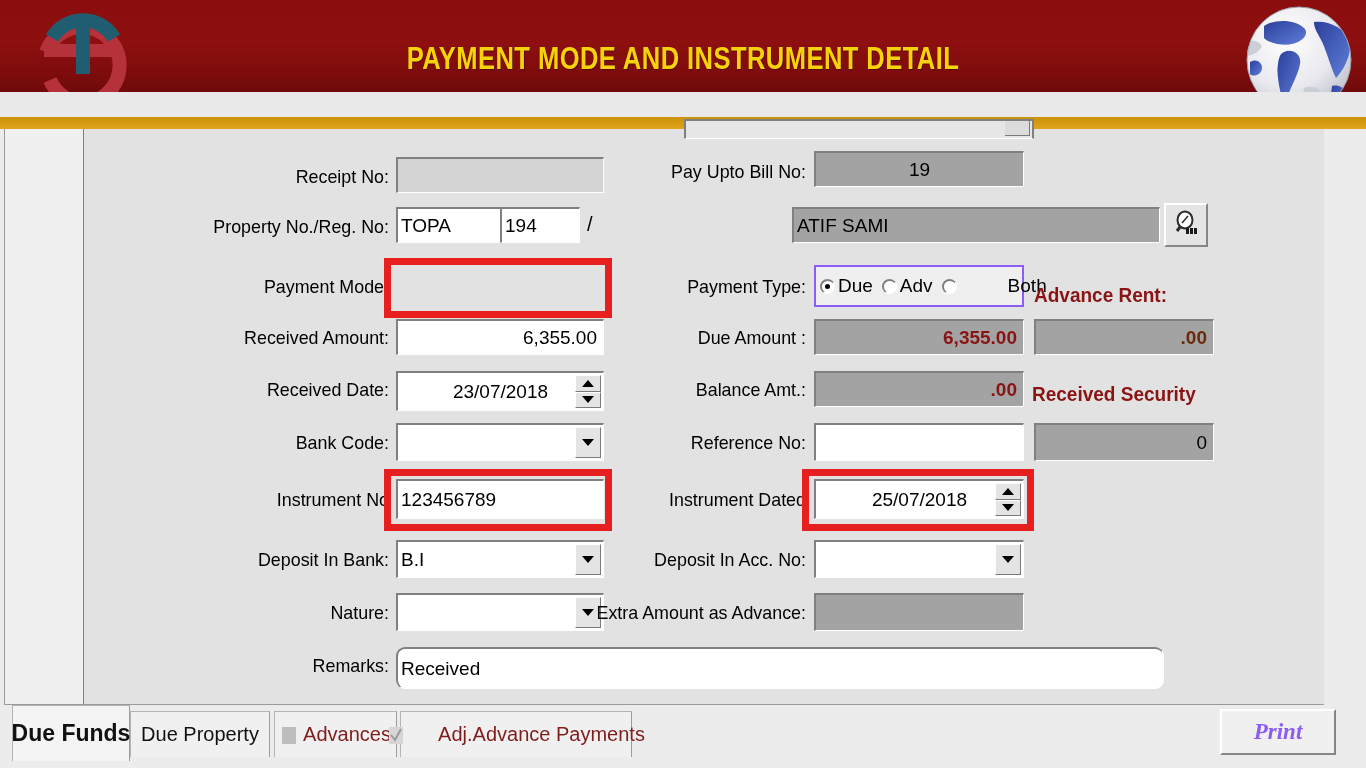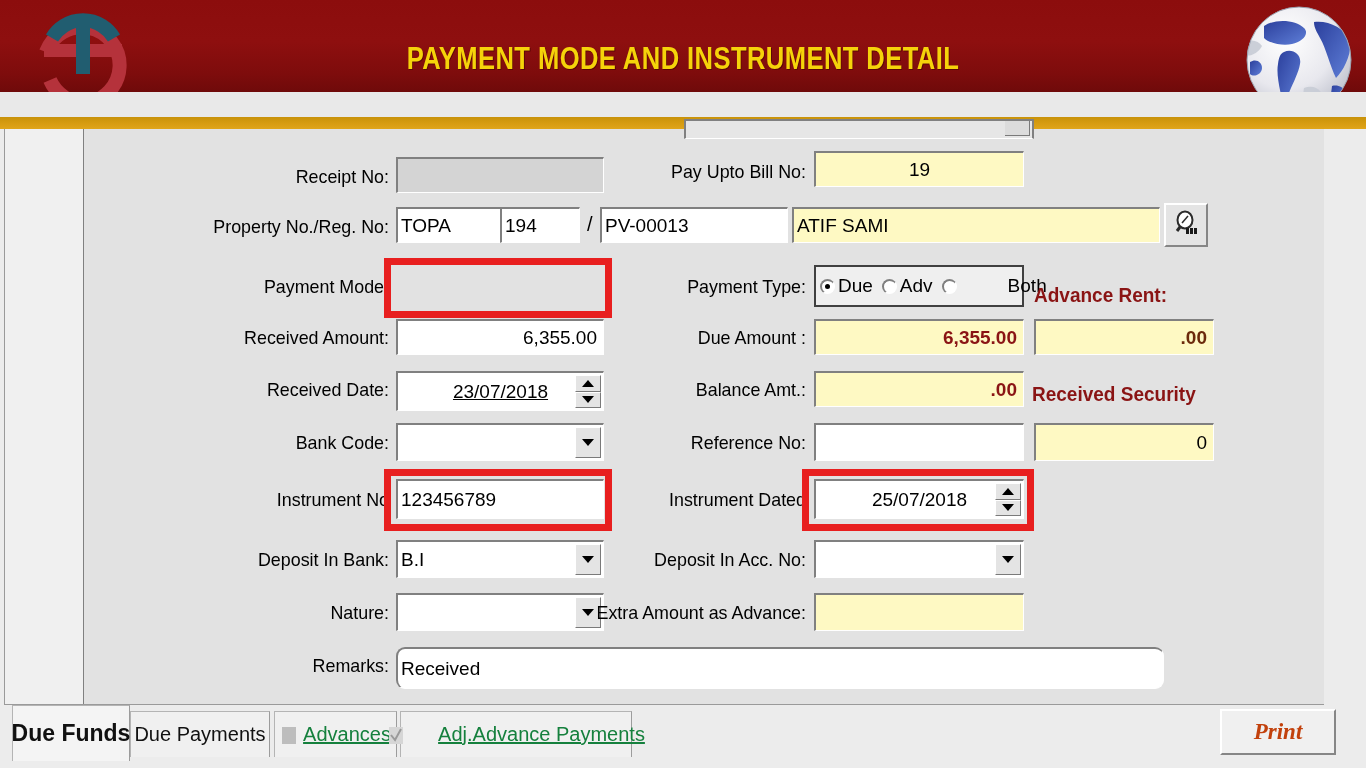--- a/index.html
+++ b/index.html
@@ -80,21 +80,21 @@
     border-right:1px solid #ffffff;
     border-bottom:1px solid #ffffff;
     font-size:19px;
     color:#000;
     display:flex;align-items:center;
     padding:0 3px;
     overflow:hidden;
     font-family:"Liberation Sans", sans-serif;
     white-space:nowrap;
   }
-  .field.green{background:#fef9c3;}
+  .field.green{background:#a3a3a3;}
   .field.disabled{background:#d4d4d4;}
   .field.right{justify-content:flex-end;padding-right:6px;}
   .field.center{justify-content:center;}
   .field.maroon{color:#8a1414;font-weight:bold;}
   .field.dark{color:#6b2a0b;font-weight:bold;}
 
   
   .combo-btn{
     position:absolute;top:2px;right:2px;width:24px;bottom:2px;
     background:#e4e4e4;
@@ -133,21 +133,21 @@
     box-sizing:border-box;
     pointer-events:none;
     z-index:40;
   }
 
   
   .radio-group{
     position:absolute;
     box-sizing:border-box;
     background:#efefef;
-    border:2px solid #404040;
+    border:2px solid #8b5cf6;
     display:flex;align-items:center;
     padding:13px 4px;
     font-size:19px;
   }
   .radio-item{display:flex;align-items:center;margin-right:9px;white-space:nowrap;}
   .radio-item:last-child{margin-right:17px;gap:48px;}
   .radio-dot{
     width:15px;height:15px;border-radius:50%;
     box-sizing:border-box;
     background:#fff;
@@ -210,32 +210,32 @@
     border-left:1px solid #b4b4b4;
     border-right:1px solid #9c9c9c;
     font-size:20px;color:#111;
     font-family:"Liberation Sans", sans-serif;
     white-space:nowrap;
   }
   .tab.active{
     top:0px;height:56px;font-weight:bold;font-size:23px;
     background:#f4f4f4;border-top:1px solid #b4b4b4;
   }
-  .tab.disabled{color:#15803d;text-decoration:underline;}
+  .tab.disabled{color:#7f1d1d;}
   .tab .ico{margin-right:5px;display:flex;align-items:center;flex:0 0 auto;}
   .print-btn{
     position:absolute;left:1216px;top:4px;width:116px;height:46px;
     box-sizing:border-box;
     background:#f0f0f0;
     border-top:2px solid #ffffff;
     border-left:2px solid #ffffff;
     border-right:2px solid #868686;
     border-bottom:2px solid #868686;
     display:flex;align-items:center;justify-content:center;
-    font-size:23px;font-style:italic;font-weight:bold;color:#c2410c;
+    font-size:23px;font-style:italic;font-weight:bold;color:#8b5cf6;
     font-family:"Liberation Serif", serif;
   }
 </style>
 </head>
 <body>
 
 <div class="app">
 
   <div class="header">
 
@@ -296,21 +296,20 @@
         <div class="lbl" style="left:0px;top:37px;width:305px;">Receipt No:</div>
         <div class="field disabled" style="left:312px;top:28px;width:208px;height:36px;"></div>
 
         <div class="lbl" style="left:560px;top:32px;width:162px;">Pay Upto Bill No:</div>
         <div class="field green center" style="left:730px;top:22px;width:210px;height:36px;">19</div>
 
         <div class="lbl" style="left:0px;top:87px;width:305px;">Property No./Reg. No:</div>
         <div class="field" style="left:312px;top:78px;width:114px;height:36px;">TOPA</div>
         <div class="field" style="left:416px;top:78px;width:80px;height:36px;">194</div>
         <div class="slash" style="left:503px;top:84px;">/</div>
-        <div class="field" style="left:516px;top:78px;width:188px;height:36px;">PV-00013</div>
         <div class="field green" style="left:708px;top:78px;width:368px;height:36px;text-align:center;">ATIF SAMI</div>
         <div class="search-btn" style="left:1080px;top:74px;width:44px;height:44px;">
           <span>
             <svg width="26" height="26" viewBox="0 0 26 26">
               <ellipse cx="12" cy="10" rx="7.5" ry="8.5" fill="#ffffff" stroke="#2b2b2b" stroke-width="2"></ellipse>
               <line x1="9" y1="13" x2="15" y2="6" stroke="#2b2b2b" stroke-width="1.5"></line>
               <line x1="7" y1="17" x2="4" y2="21" stroke="#2b2b2b" stroke-width="3"></line>
               <rect x="13" y="18" width="3" height="6" fill="#1a1a1a"></rect>
               <rect x="17" y="18" width="3" height="6" fill="#1a1a1a"></rect>
               <rect x="21" y="18" width="3" height="6" fill="#1a1a1a"></rect>
@@ -338,21 +337,21 @@
         <div class="side-lbl" style="left:950px;top:155px;">Advance Rent:</div>
 
         <div class="lbl" style="left:0px;top:198px;width:305px;">Received Amount:</div>
         <div class="field right" style="left:312px;top:190px;width:208px;height:36px;">6,355.00</div>
 
         <div class="lbl" style="left:560px;top:198px;width:162px;">Due Amount :</div>
         <div class="field green right maroon" style="left:730px;top:190px;width:210px;height:36px;">6,355.00</div>
         <div class="field green right dark" style="left:950px;top:190px;width:180px;height:36px;">.00</div>
 
         <div class="lbl" style="left:0px;top:250px;width:305px;">Received Date:</div>
-        <div class="field center" style="left:312px;top:242px;width:208px;height:40px;text-decoration:underline;">
+        <div class="field center" style="left:312px;top:242px;width:208px;height:40px;">
           <span>23/07/2018</span>
           <span class="spin">
             <div>
                 <span class="arrow-up"></span>
               </div>
             <div>
                 <span class="arrow-dn"></span>
               </div>
           </span>
         </div>
@@ -426,21 +425,21 @@
       </div>
     </div>
 
     <div class="tabbar">
 
       <div class="tab active" style="left:8px;width:118px;">
         <span>Due Funds</span>
       </div>
 
       <div class="tab" style="left:126px;width:140px;">
-        <span>Due Payments</span>
+        <span>Due Property</span>
       </div>
 
       <div class="tab disabled" style="left:270px;width:123px;">
         <span class="ico">
           <svg width="18" height="20" viewBox="0 0 18 20">
               <rect x="2" y="2" width="14" height="17" fill="#bdbdbd"></rect>
             </svg>
         </span>
         <span>Advances</span>
       </div>

